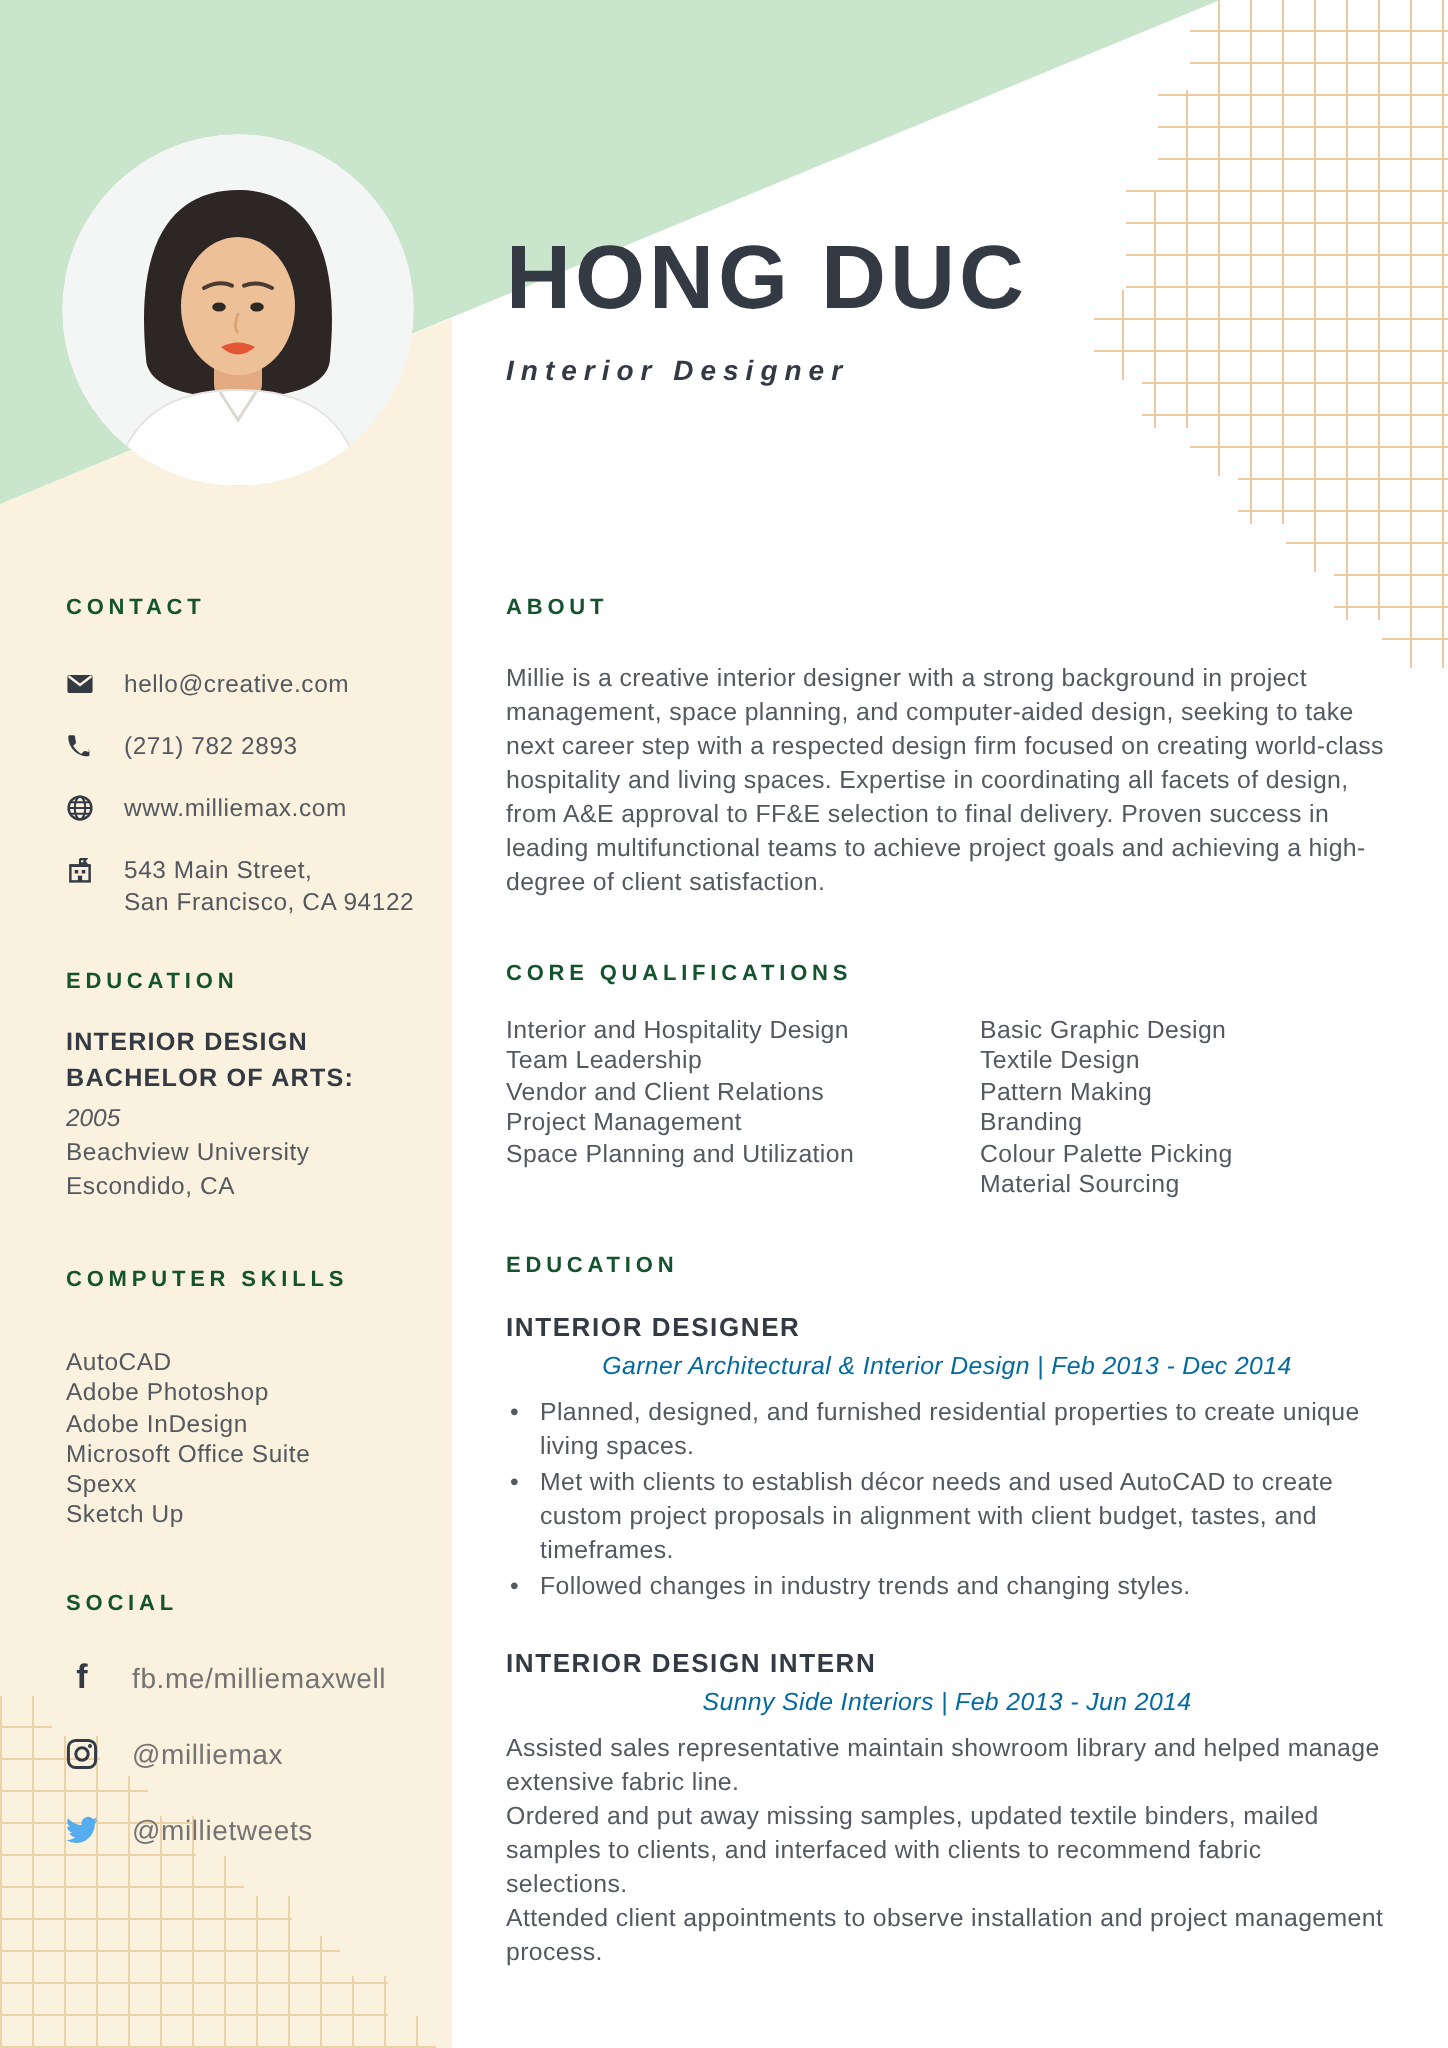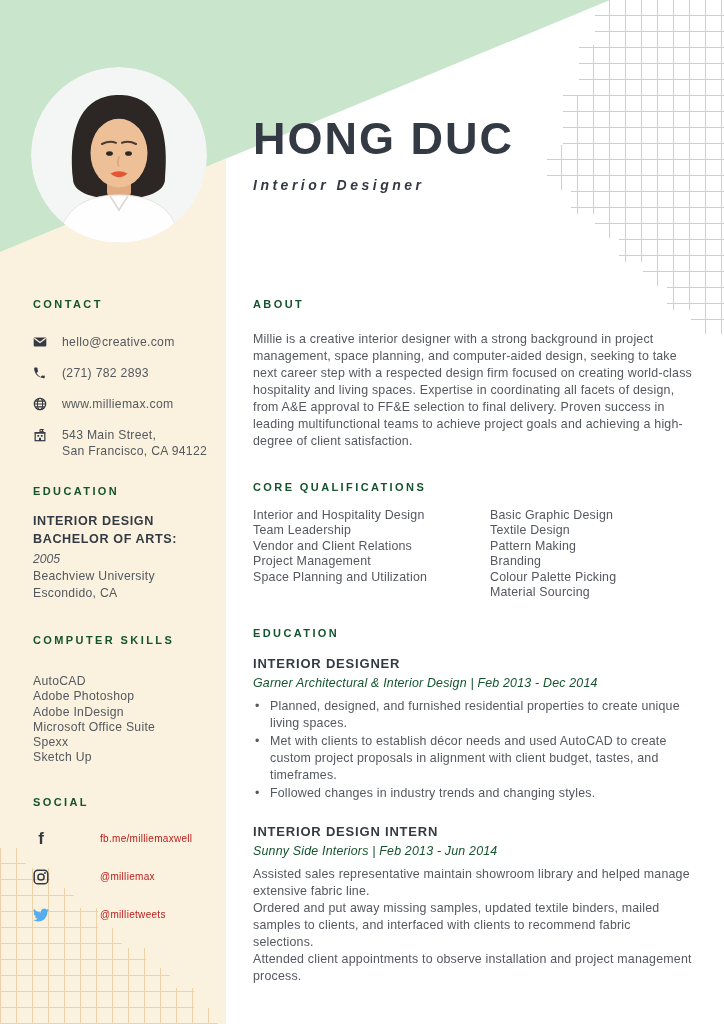--- a/index.html
+++ b/index.html
@@ -55,34 +55,34 @@
   .edu-year { margin-top:3px; font-style:italic; font-size:12.2px; line-height:17px; }
   .edu-line { font-size:12.2px; line-height:17px; letter-spacing:0.3px; }
   .skills { margin-top:32px; }
   .skills-list { margin-top:28px; }
   .skills-list div { font-size:12.2px; line-height:15.3px; letter-spacing:0.3px; }
   .social { margin-top:30px; }
   .soc-rows { margin-top:20px; }
   .soc-row { display:flex; gap:17px; align-items:center; margin-top:16px; min-height:22px; }
   .soc-icon { width:16px; height:16px; flex:0 0 16px; display:flex; align-items:center; justify-content:center; }
   .fb-glyph { font-size:17px; font-weight:800; color:#343a44; line-height:1; }
-  .soc-text { font-size:10px; letter-spacing:0.3px; color:#b91c1c;margin-left:34px; }
+  .soc-text { font-size:14px; letter-spacing:0.3px; color:#737373; }
   
   .main { position:absolute; left:253px; top:298px; width:441px; z-index:4; }
   .about-text { margin-top:21px; font-size:12.4px; line-height:17px; letter-spacing:0.2px; color:#54585f; }
   .quals { margin-top:31px; }
   .qual-cols { display:flex; margin-top:15px; }
   .qual-col-left { width:237px; }
   .qual-col-right { flex:1; }
   .qual-cols div { font-size:12.4px; line-height:15.4px; letter-spacing:0.2px; }
   .exp { margin-top:27px; }
   .job-title { font-size:13px; font-weight:800; letter-spacing:0.8px; color:#343a44; }
   .job1 { margin-top:17px; }
   .job2 { margin-top:22px; }
-  .job-meta { margin-top:5px; font-size:12.4px; font-style:italic; color:#14532d; letter-spacing:0.2px; }
+  .job-meta { margin-top:5px; font-size:12.4px; font-style:italic; color:#0369a1; letter-spacing:0.2px;text-align:center; }
   .bullets { margin-top:8px; list-style:none; }
   .bullets li { position:relative; padding-left:17px; font-size:12.4px; line-height:17px;
     letter-spacing:0.2px; margin-top:1px; }
   .bullets li .dot { position:absolute; left:2px; top:0; color:#54585f; }
   .paras { margin-top:8px; }
   .paras div { font-size:12.4px; line-height:17px; letter-spacing:0.2px; }
 </style>
 </head>
 <body>
 

